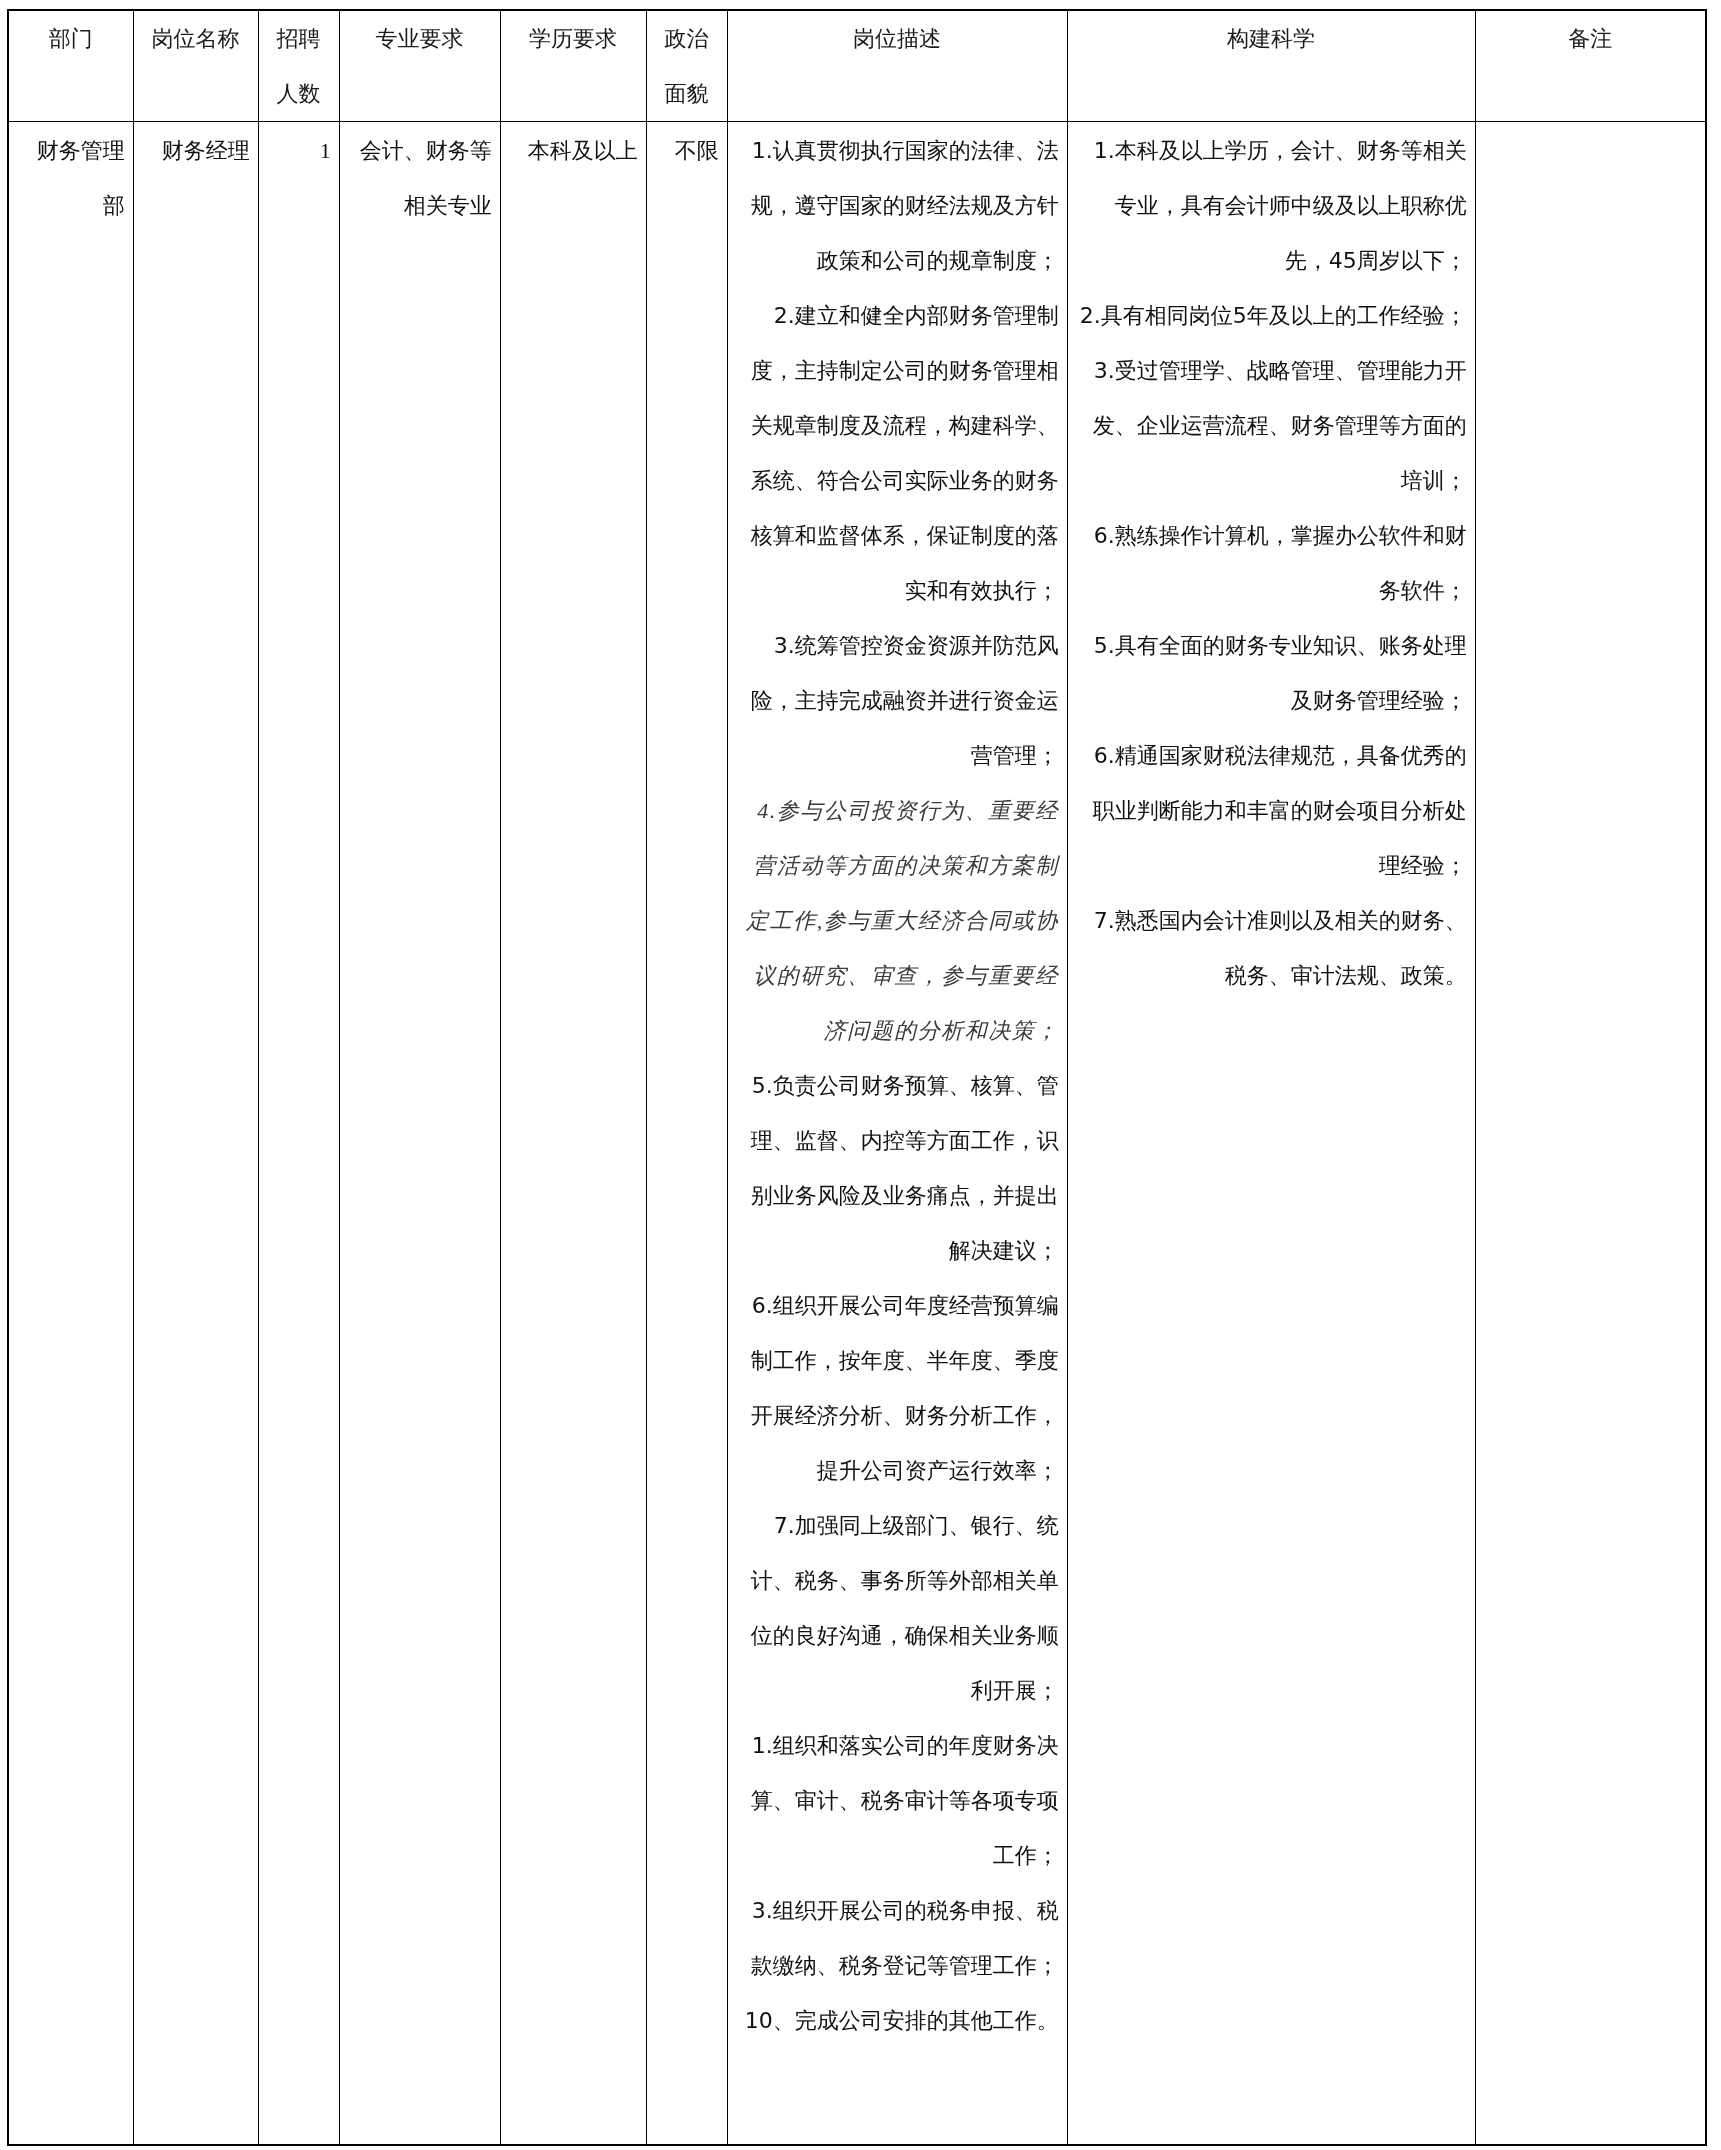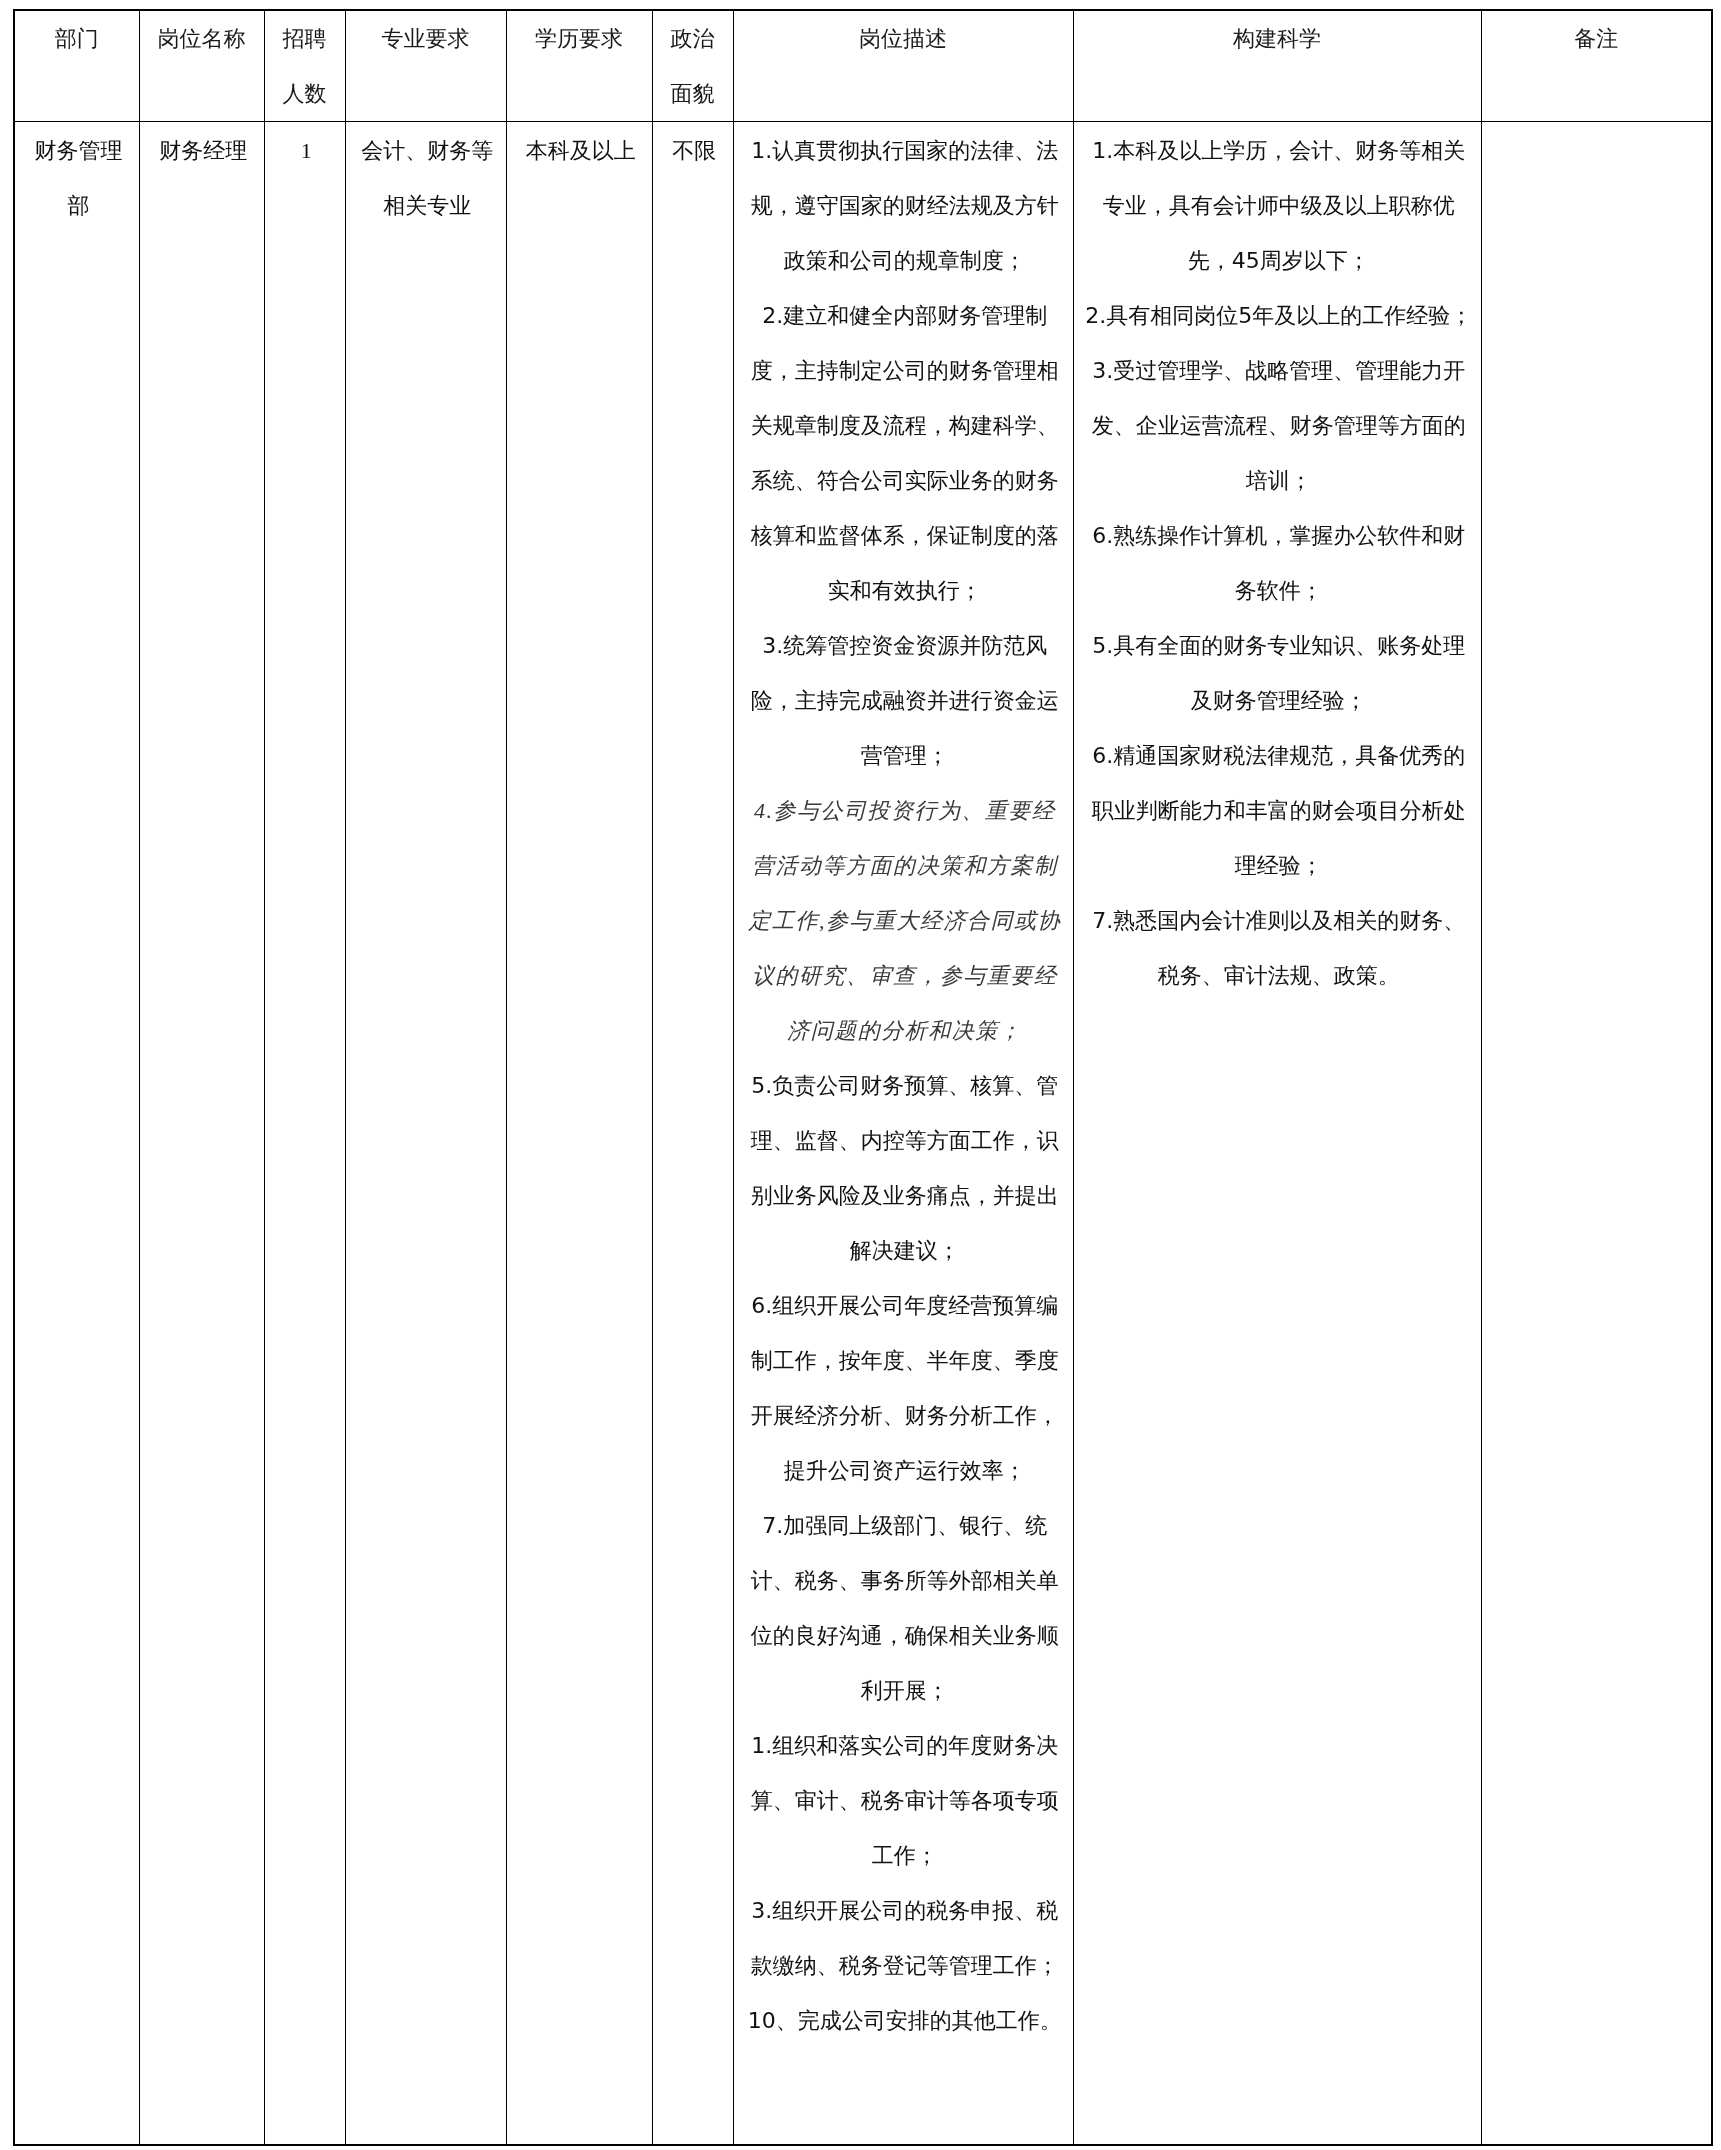--- a/index.html
+++ b/index.html
@@ -10,21 +10,21 @@
     body {
       width: 1722px;
       height: 2151px;
       position: relative;
       overflow: hidden;
       font-family: "DejaVu Sans", "Liberation Sans", sans-serif;
       color: #111111;
     }
     table.job-table {
       position: absolute;
-      left: 13px;
+      left: 7px;
       top: 8.5px;
       width: 1699px;
       border-collapse: collapse;
       table-layout: fixed;
       border: 2.3px solid #000;
     }
     table.job-table th,
     table.job-table td {
       border: 1.5px solid #000;
       vertical-align: top;
@@ -34,21 +34,21 @@
       word-break: break-all;
       overflow-wrap: anywhere;
     }
     table.job-table th {
       text-align: center;
       height: 108px;
       padding: 0 4.6px;
       color: #1a1a1a;
     }
     table.job-table td {
-      text-align: center;
+      text-align: right;
       padding: 1.5px 7.7px 0 11px;
       height: 2021px;
       color: #111111;
       margin-top: 32px;
     }
     td.desc-cell, td.qual-cell {
       padding-left: 11px;
       padding-right: 6.2px;
     }
     .item {

